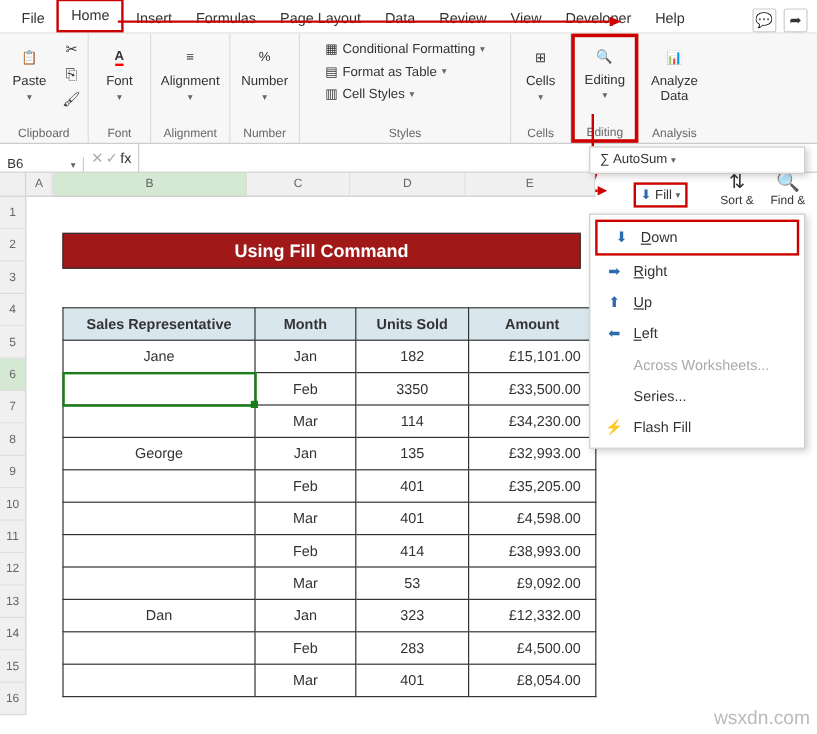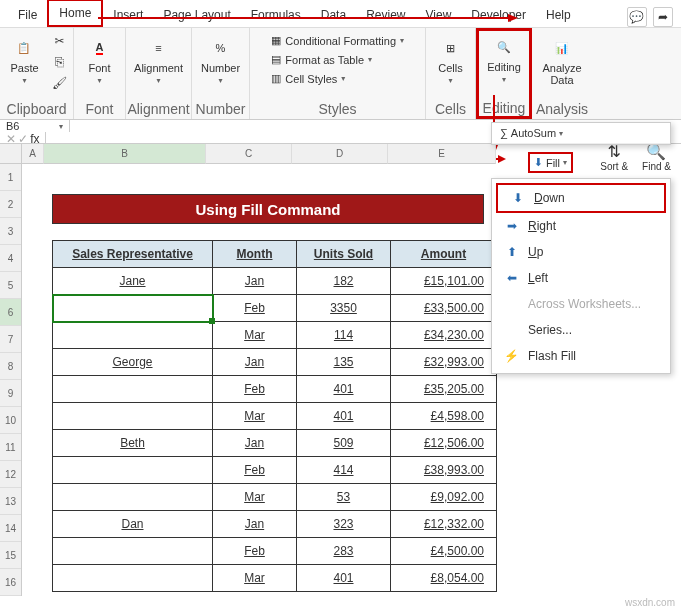--- a/index.html
+++ b/index.html
@@ -8,53 +8,53 @@
 
 .tabs { display: flex; align-items: flex-end; height: 28px; border-bottom: 1px solid #ddd; padding-left: 8px; gap: 0; }
 .tab { padding: 5px 10px; font-size: 12px; cursor: pointer; color: #333; }
 .tab.active { border: 2px solid #c00; font-weight: 400; }
 .tab-right { margin-left: auto; display: flex; gap: 6px; padding-right: 8px; }
 .tab-icon { width: 20px; height: 20px; display: flex; align-items: center; justify-content: center; border: 1px solid #ccc; border-radius: 2px; }
 
 
 .ribbon { display: flex; height: 92px; border-bottom: 1px solid #ccc; background: #f7f7f7; }
 .group { display: flex; flex-direction: column; justify-content: space-between; border-right: 1px solid #ddd; padding: 4px 6px 2px; align-items: center; }
-.group-label { font-size: 14px; color: #666; text-align: center; padding-top: 2px; }
+.group-label { font-size: 10px; color: #666; text-align: center; padding-top: 2px; }
 .group-body { display: flex; gap: 6px; align-items: flex-start; flex: 1; }
 .big-btn { display: flex; flex-direction: column; align-items: center; gap: 2px; padding: 4px 6px; cursor: pointer; font-size: 11px; }
 .big-btn .icon-box { width: 24px; height: 24px; display: flex; align-items: center; justify-content: center; }
 .small-col { display: flex; flex-direction: column; gap: 3px; }
 .small-btn { width: 18px; height: 18px; display: flex; align-items: center; justify-content: center; cursor: pointer; }
 .styles-body { display: flex; flex-direction: column; gap: 2px; flex: 1; }
 .style-item { display: flex; align-items: center; gap: 4px; font-size: 11px; padding: 2px 4px; cursor: pointer; white-space: nowrap; }
 .editing-outline { border: 3px solid #c00; padding: 0; }
 .dropdown-arrow { font-size: 8px; color: #666; }
 
 
 .red-arrow { position: absolute; pointer-events: none; }
 
 
-.formula-row { display: flex; align-items: flex-start; height: 24px; border-bottom: 1px solid #ccc; flex-direction: column; }
+.formula-row { display: flex; align-items: flex-end; height: 24px; border-bottom: 1px solid #ccc; }
 .name-box { width: 70px; border-right: 1px solid #ccc; padding: 0 6px; font-size: 11px; display: flex; align-items: center; justify-content: space-between; }
 .fx-btns { display: flex; gap: 2px; padding: 0 6px; border-right: 1px solid #ccc; align-items: center; height: 100%; }
 .fx-area { flex: 1; padding: 0 6px; font-size: 11px; }
 
 
 .sheet { position: relative; display: flex; }
 .row-headers { width: 22px; border-right: 1px solid #ccc; }
 .row-h { height: 27px; border-bottom: 1px solid #ddd; font-size: 10px; color: #666; display: flex; align-items: center; justify-content: center; background: #f0f0f0; }
 .row-h.sel { background: #d4e8d4; }
 .col-headers { display: flex; height: 20px; }
 .col-h { border-right: 1px solid #ddd; border-bottom: 1px solid #ccc; font-size: 10px; color: #666; display: flex; align-items: center; justify-content: center; background: #f0f0f0; }
 .col-h.sel { background: #d4e8d4; }
 .grid-body { position: relative; }
 
 
 .title-banner { position: absolute; left: 30px; top: 30px; width: 432px; height: 30px; background: #a01818; color: #fff; font-size: 15px; font-weight: 600; display: flex; align-items: center; justify-content: center; border: 1px solid #333; }
-.data-table { position: absolute; left: 30px; top: 76px; border-collapse: collapse; text-decoration: underline; }
+.data-table { position: absolute; left: 30px; top: 92px; border-collapse: collapse; }
 .data-table th { background: #d9e6ee; border: 1px solid #333; padding: 6px 8px; font-size: 12px; font-weight: 600; }
 .data-table td { border: 1px solid #333; padding: 5px 8px; font-size: 12px; text-align: center; height: 27px; }
 .data-table td.amt { text-align: right; padding-right: 12px; padding-left: 19px; }
 .sel-cell { outline: 2px solid #1a7f1a; outline-offset: -1px; position: relative; }
 .sel-cell::after { content: ""; position: absolute; right: -3px; bottom: -3px; width: 6px; height: 6px; background: #1a7f1a; }
 
 
 .edit-panel { position: absolute; right: 10px; top: 124px; width: 180px; background: #fff; border: 1px solid #ccc; box-shadow: 2px 2px 6px rgba(0,0,0,.2); z-index: 50; }
 .edit-top { display: flex; align-items: center; padding: 4px 8px; gap: 8px; border-bottom: 1px solid #eee; }
 .edit-top .item { display: flex; align-items: center; gap: 3px; font-size: 11px; }
@@ -64,31 +64,31 @@
 
 .fill-menu { position: absolute; right: 10px; top: 178px; width: 180px; background: #fff; border: 1px solid #ccc; box-shadow: 2px 2px 6px rgba(0,0,0,.2); z-index: 60; padding: 4px 0; }
 .fill-menu .mi { display: flex; align-items: center; gap: 8px; padding: 5px 12px; font-size: 12px; cursor: pointer; }
 .fill-menu .mi.disabled { color: #aaa; cursor: default; }
 .fill-menu .mi u { text-decoration: underline; }
 .fill-menu .down-outline { border: 2px solid #c00; margin: 0 4px; }
 .mi .ic { width: 16px; height: 16px; display: flex; align-items: center; justify-content: center; color: #2b6cb0; font-size: 12px; }
 
 .corner { width: 22px; height: 20px; background: #f0f0f0; border-right: 1px solid #ccc; border-bottom: 1px solid #ccc; }
 
-.watermark { position: absolute; right: 6px; bottom: 4px; font-size: 10px; color: #bbb; }
+.watermark { position: absolute; right: 6px; bottom: 4px; font-size: 16px; color: #bbb; }
 </style>
 </head>
 <body>
 
 <div class="tabs">
   <div class="tab">File</div>
   <div class="tab active">Home</div>
   <div class="tab">Insert</div>
+  <div class="tab">Formulas</div>
   <div class="tab">Page Layout</div>
-  <div class="tab">Formulas</div>
   <div class="tab">Data</div>
   <div class="tab">Review</div>
   <div class="tab">View</div>
   <div class="tab">Developer</div>
   <div class="tab">Help</div>
   <div class="tab-right">
     <div class="tab-icon">💬</div>
     <div class="tab-icon">➦</div>
   </div>
 </div>
@@ -343,26 +343,20 @@
               <td>401</td>
               <td class="amt">£35,205.00</td>
             </tr>
             <tr>
               <td></td>
               <td>Mar</td>
               <td>401</td>
               <td class="amt">£4,598.00</td>
             </tr>
             <tr>
-              <td>Beth</td>
-              <td>Jan</td>
-              <td>509</td>
-              <td class="amt">£12,506.00</td>
-            </tr>
-            <tr>
               <td></td>
               <td>Feb</td>
               <td>414</td>
               <td class="amt">£38,993.00</td>
             </tr>
             <tr>
               <td></td>
               <td>Mar</td>
               <td>53</td>
               <td class="amt">£9,092.00</td>

